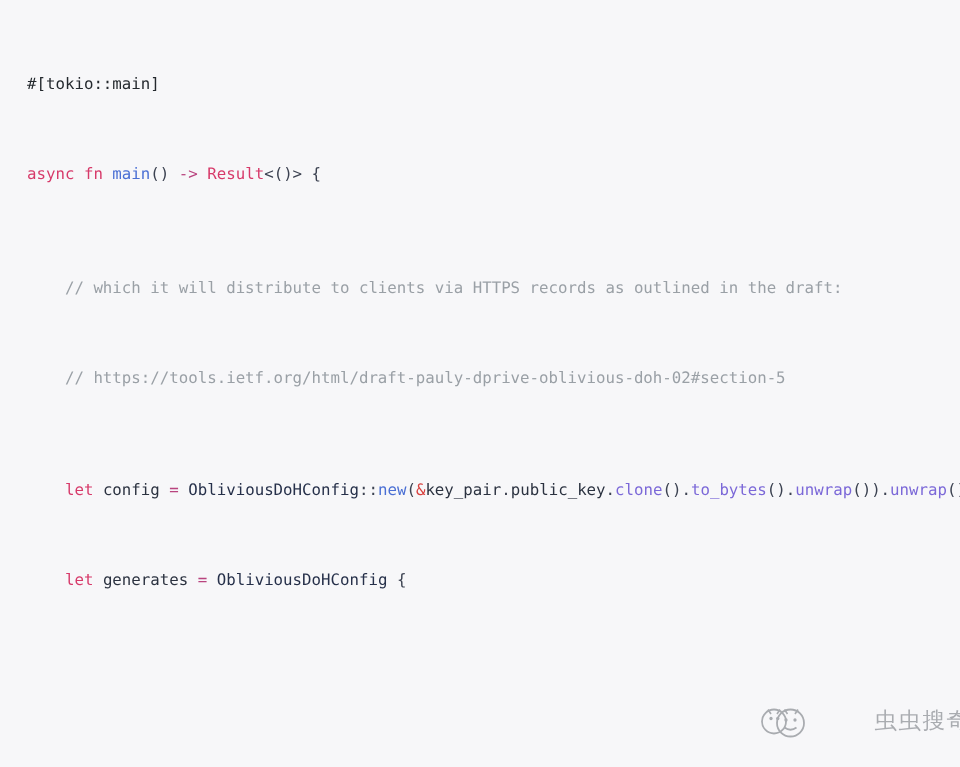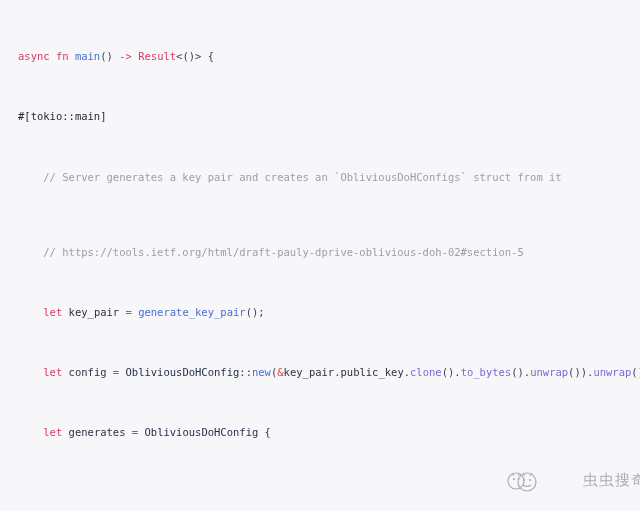--- a/index.html
+++ b/index.html
@@ -68,30 +68,29 @@
     margin-left: 42px;
   }
 </style>
 </head>
 <body>
 
 <div id="screenshot">
 
   <div id="code">
 
+    <span class="ln"><span class="attr">#[tokio::main]</span></span>
+
     <span class="ln"><span class="kw">async fn</span> <span class="fn">main</span><span class="punc">()</span> <span class="op">-&gt;</span> <span class="kw">Result</span><span class="punc">&lt;()&gt; {</span></span>
 
-    <span class="ln"><span class="attr">#[tokio::main]</span></span>
 
-    <span class="ln">    <span class="cmt">// Server generates a key pair and creates an `ObliviousDoHConfigs` struct from it</span></span>
-
+    <span class="ln">    <span class="cmt">// which it will distribute to clients via HTTPS records as outlined in the draft:</span></span>
 
     <span class="ln">    <span class="cmt">// https://tools.ietf.org/html/draft-pauly-dprive-oblivious-doh-02#section-5</span></span>
 
-    <span class="ln">    <span class="kw">let</span> <span class="id">key_pair</span> <span class="op">=</span> <span class="fn">generate_key_pair</span><span class="punc">();</span></span>
 
     <span class="ln">    <span class="kw">let</span> <span class="id">config</span> <span class="op">=</span> <span class="ty">ObliviousDoHConfig</span><span class="punc">::</span><span class="fn">new</span><span class="punc">(</span><span class="amp">&amp;</span><span class="id">key_pair</span><span class="punc">.</span><span class="id">public_key</span><span class="punc">.</span><span class="meth">clone</span><span class="punc">().</span><span class="meth">to_bytes</span><span class="punc">().</span><span class="meth">unwrap</span><span class="punc">()).</span><span class="meth">unwrap</span><span class="punc">();</span></span>
 
     <span class="ln">    <span class="kw">let</span> <span class="id">generates</span> <span class="op">=</span> <span class="ty">ObliviousDoHConfig</span> <span class="punc">{</span></span>
 
     
 
     
 
     

